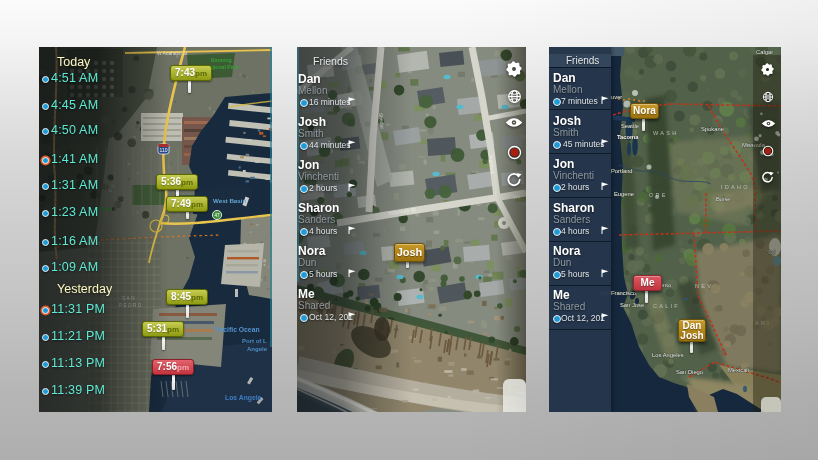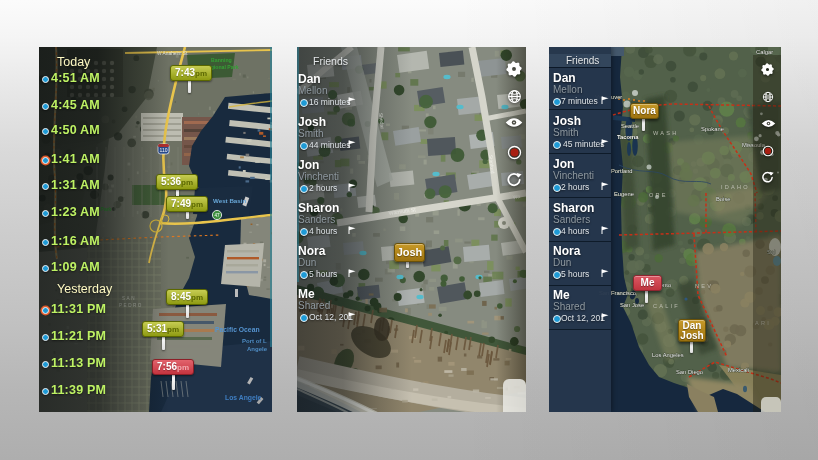--- a/index.html
+++ b/index.html
@@ -3,21 +3,21 @@
 html,body{margin:0;padding:0;width:818px;height:460px;overflow:hidden}
 body{font-family:"Liberation Sans",sans-serif;background:linear-gradient(90deg,rgba(0,0,0,0) 55%,rgba(0,0,0,0.045) 100%),linear-gradient(180deg,#fbfbfb 0%,#f5f5f5 8%,#e7e7e7 20%,#d9d9d9 33%,#cdcdcd 50%,#c1c1c1 70%,#b6b6b6 85%,#aeaeae 100%)}
 .phone{position:absolute;top:47px;height:365px;overflow:hidden;background:#666}
 .phone svg{display:block}
 #p1{left:39px;width:233px}
 #p2{left:297px;width:229px}
 #p3{left:549px;width:232px}
 .ab{position:absolute}
 .mapsvg{position:absolute;left:0;top:0}
 
-.trow{position:absolute;left:12px;color:#bef264;font-weight:bold;font-size:12.5px;white-space:nowrap;text-shadow:0 1px 2px rgba(0,0,0,0.55);letter-spacing:0.2px}
+.trow{position:absolute;left:12px;color:#5eead4;font-weight:normal;font-size:12.5px;white-space:nowrap;text-shadow:0 1px 2px rgba(0,0,0,0.55);letter-spacing:0.2px}
 .thead{position:absolute;color:#fef9c3;font-size:12.5px;font-weight:normal;text-shadow:0 1px 2px rgba(0,0,0,0.5)}
 .tdot{position:absolute;width:5px;height:5px;border-radius:50%;background:#1e9ad6;border:1.5px solid #f2f2f2;box-shadow:0 1px 1.5px rgba(0,0,0,0.4)}
 .tdot.alt{box-shadow:0 0 0 1.5px #e05a2a}
 
 .bub{position:absolute;height:11px;border-radius:3px;padding:1px 4px 2px 4px;font-size:10px;font-weight:bold;color:#fff;white-space:nowrap;background:linear-gradient(#c6cc52,#8f9b12);border:1px solid #5c6800;box-shadow:0 1px 2px rgba(0,0,0,0.45);text-shadow:0 1px 1px rgba(0,0,0,0.3);line-height:11.5px}
 .bub .pm{font-size:8px;color:#5c6802;font-weight:bold;text-shadow:none}
 .bub.red{background:linear-gradient(#e2636c,#c4343f);border-color:#8c1f27}
 .bub.red .pm{color:#f2abb0}
 .stem{position:absolute;width:3px;background:linear-gradient(#ffffff,#e0e0e0);box-shadow:0 1px 2px rgba(0,0,0,0.5);border-radius:1px}
 

